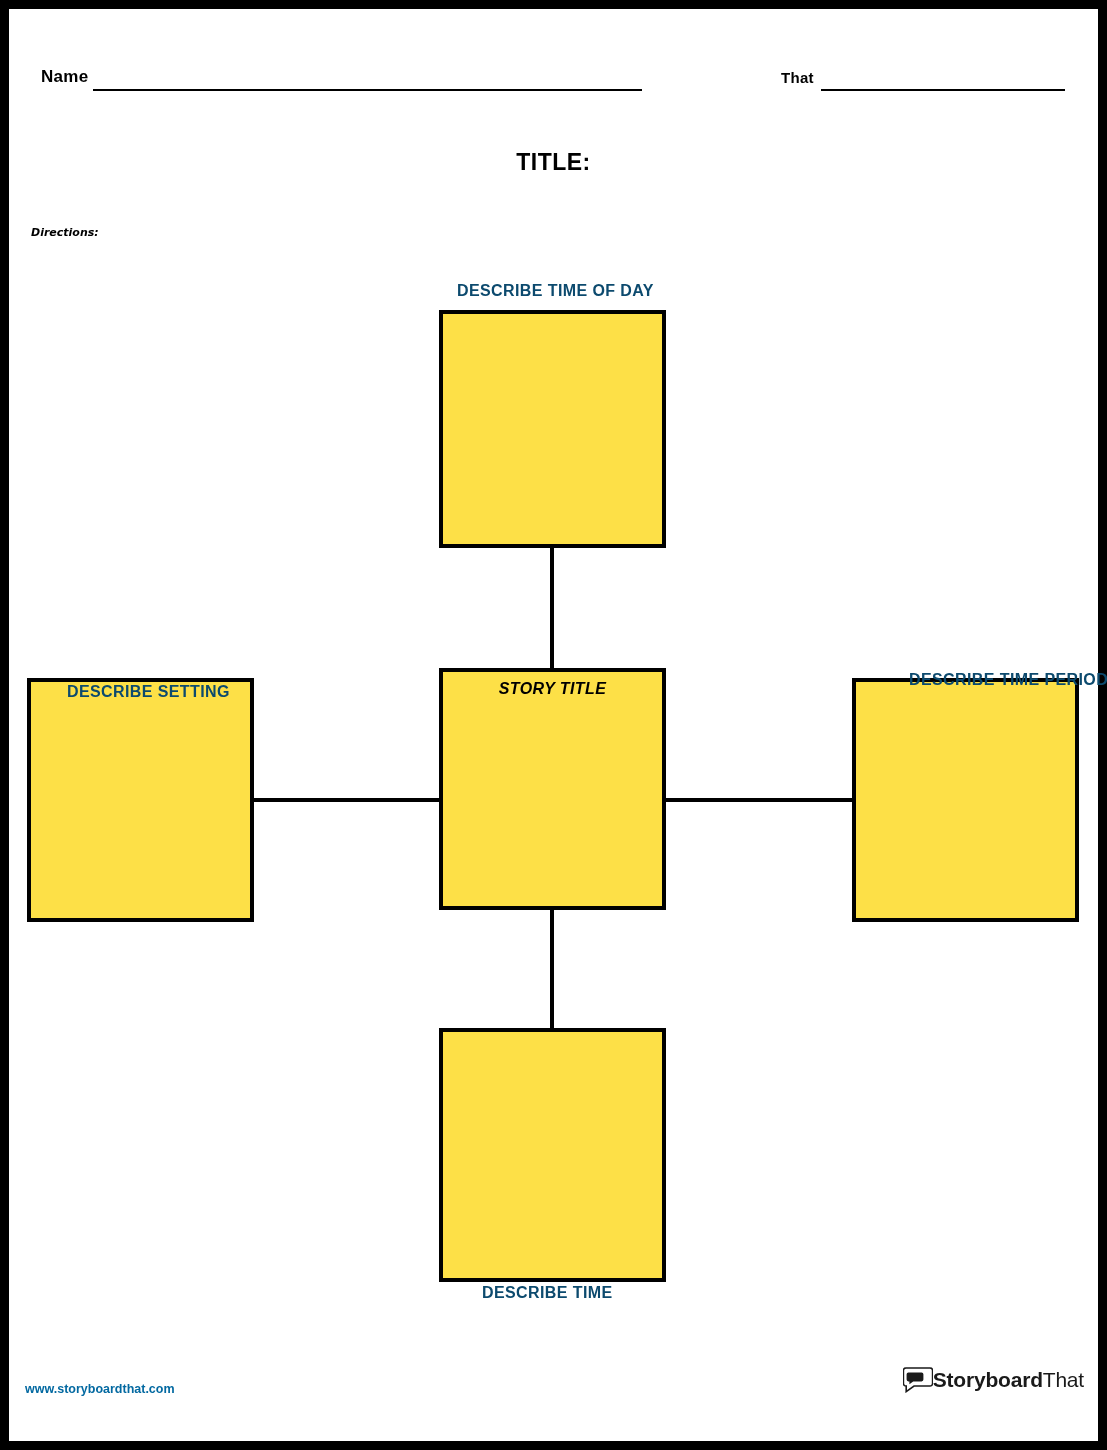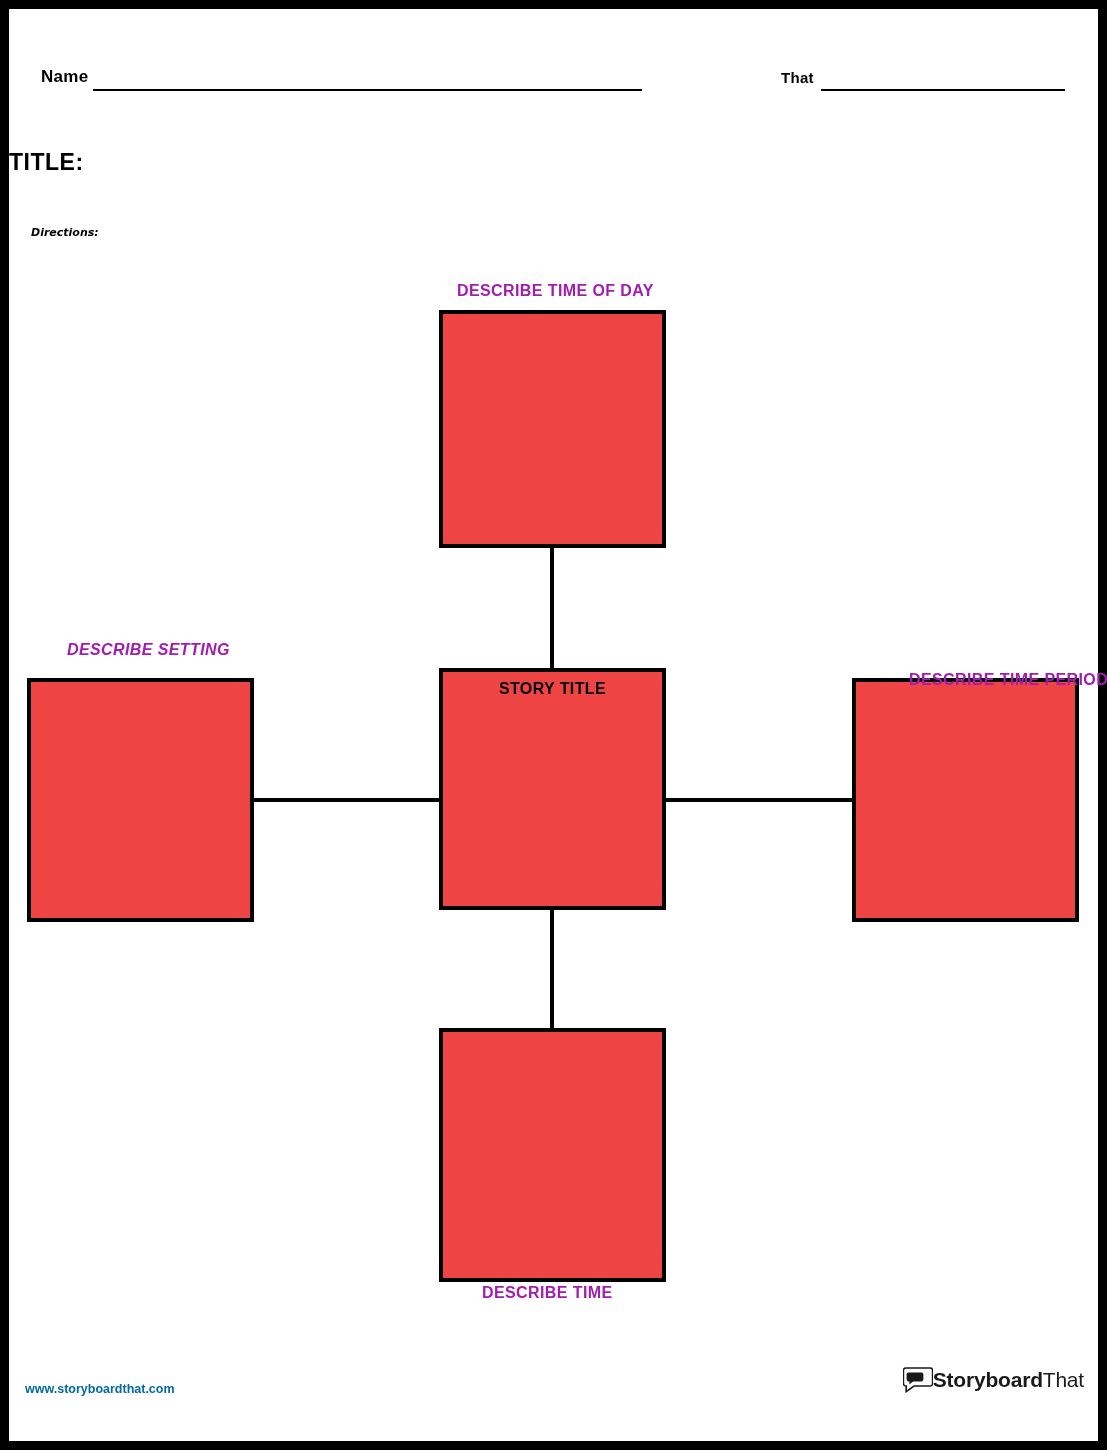--- a/index.html
+++ b/index.html
@@ -70,21 +70,21 @@
     width: 244px;
     height: 2px;
     background: #000;
   }
 
   .doc-title {
     position: absolute;
     left: 0;
     top: 140px;
     width: 1089px;
-    text-align: left;
+    text-align: center;
     font-size: 23px;
     font-weight: bold;
     letter-spacing: 0.5px;
     color: #000;
   }
 
   .directions {
     position: absolute;
     left: 22px;
     top: 217px;
@@ -92,30 +92,31 @@
     font-style: italic;
     font-size: 11px;
     font-weight: bold;
     color: #000;
   }
 
   
   .node {
     position: absolute;
     border: 4px solid #000;
-    background: #ef4444;
+    background: #fde047;
     box-sizing: border-box;
     z-index: 2;
+    font-style: italic;
   }
   .node-label {
     position: absolute;
     font-size: 16px;
     font-weight: bold;
     letter-spacing: 0.4px;
-    color: #a21caf;
+    color: #0c4a6e;
     white-space: nowrap;
     z-index: 3;
   }
   .center-label {
     position: absolute;
     top: 8px;
     left: 0;
     width: 100%;
     text-align: center;
     font-size: 16px;
@@ -130,21 +131,21 @@
     z-index: 1;
   }
 
   
   #node-time-of-day { left: 430px; top: 301px; width: 227px; height: 238px; }
   #label-time-of-day { left: 448px; top: 273px; }
   
   #node-story-title { left: 430px; top: 659px; width: 227px; height: 242px; }
   
   #node-setting { left: 18px; top: 669px; width: 227px; height: 244px; }
-  #label-setting { left: 58px; top: 632px; font-style: italic; }
+  #label-setting { left: 58px; top: 674px; }
   
   #node-time-period { left: 843px; top: 669px; width: 227px; height: 244px; }
   #label-time-period { left: 900px; top: 629px; margin-top: 33px; }
   
   #node-mood { left: 430px; top: 1019px; width: 227px; height: 254px; }
   #label-mood { left: 473px; top: 1275px; }
 
   
   #conn-top { left: 541px; top: 537px; width: 4px; height: 124px; }
   #conn-bottom { left: 541px; top: 899px; width: 4px; height: 122px; }

